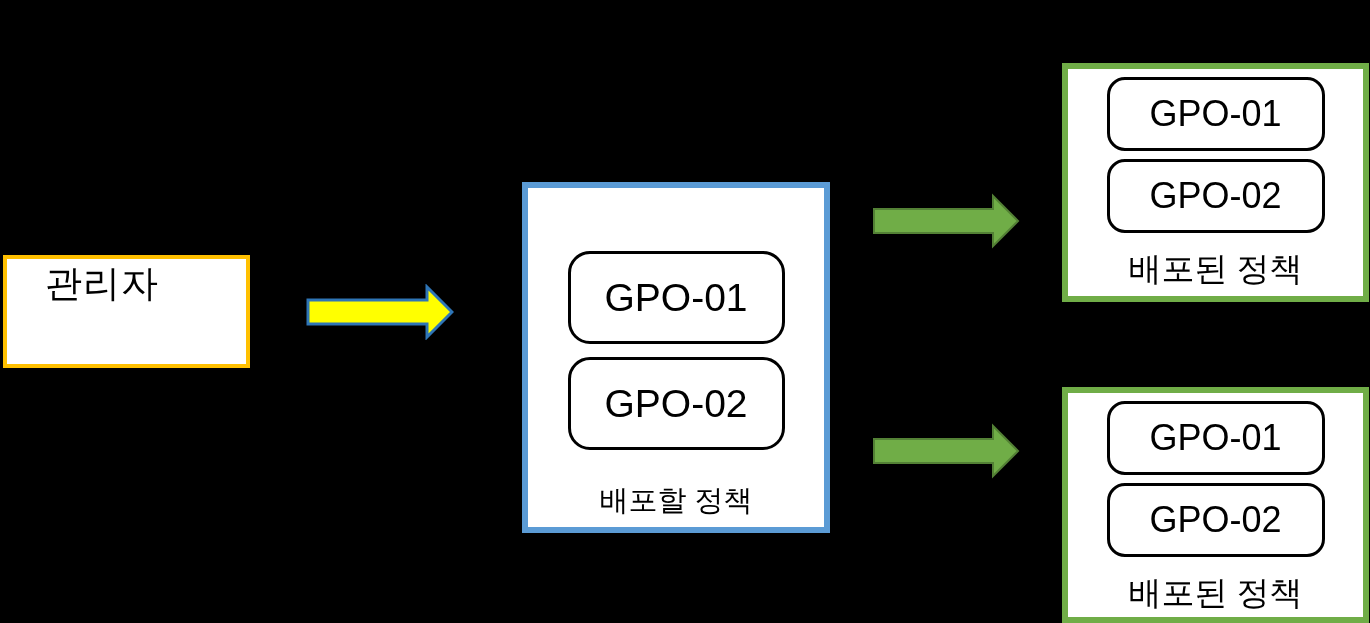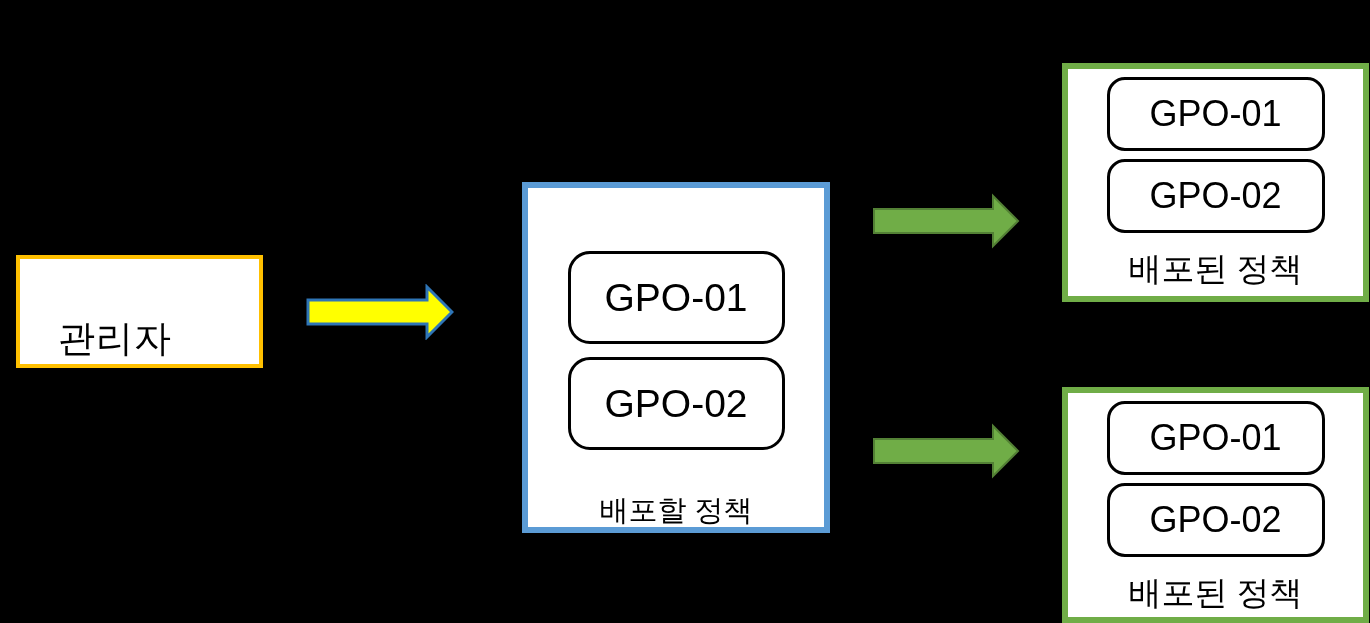--- a/index.html
+++ b/index.html
@@ -11,27 +11,27 @@
   .canvas {
     position: relative;
     width: 1370px;
     height: 623px;
     background: #000000;
     overflow: hidden;
   }
   
   .admin-box {
     position: absolute;
-    left: 16px; top: 255px;
+    left: 3px; top: 255px;
     width: 247px; height: 113px;
     box-sizing: border-box;
     background: #ffffff;
     border: 4px solid #FFC000;
     display: flex;
-    align-items: flex-end;
+    align-items: flex-start;
   }
   .admin-box .label {
     margin-left: 38px;
     font-size: 37px;
     color: #000000;
     letter-spacing: 1px;
   }
   
   .deploy-box {
     position: absolute;
@@ -53,21 +53,21 @@
     background: #ffffff;
     display: flex;
     align-items: center;
     justify-content: center;
     font-size: 39px;
     color: #000000;
     margin-bottom: 13px;
     flex: none;
   }
   .deploy-box .caption {
-    margin-top: 28px;
+    margin-top: 18px;
     font-size: 29px;
     color: #000000;
   }
   
   .deployed-box {
     position: absolute;
     left: 1062px;
     width: 307px;
     box-sizing: border-box;
     background: #ffffff;

